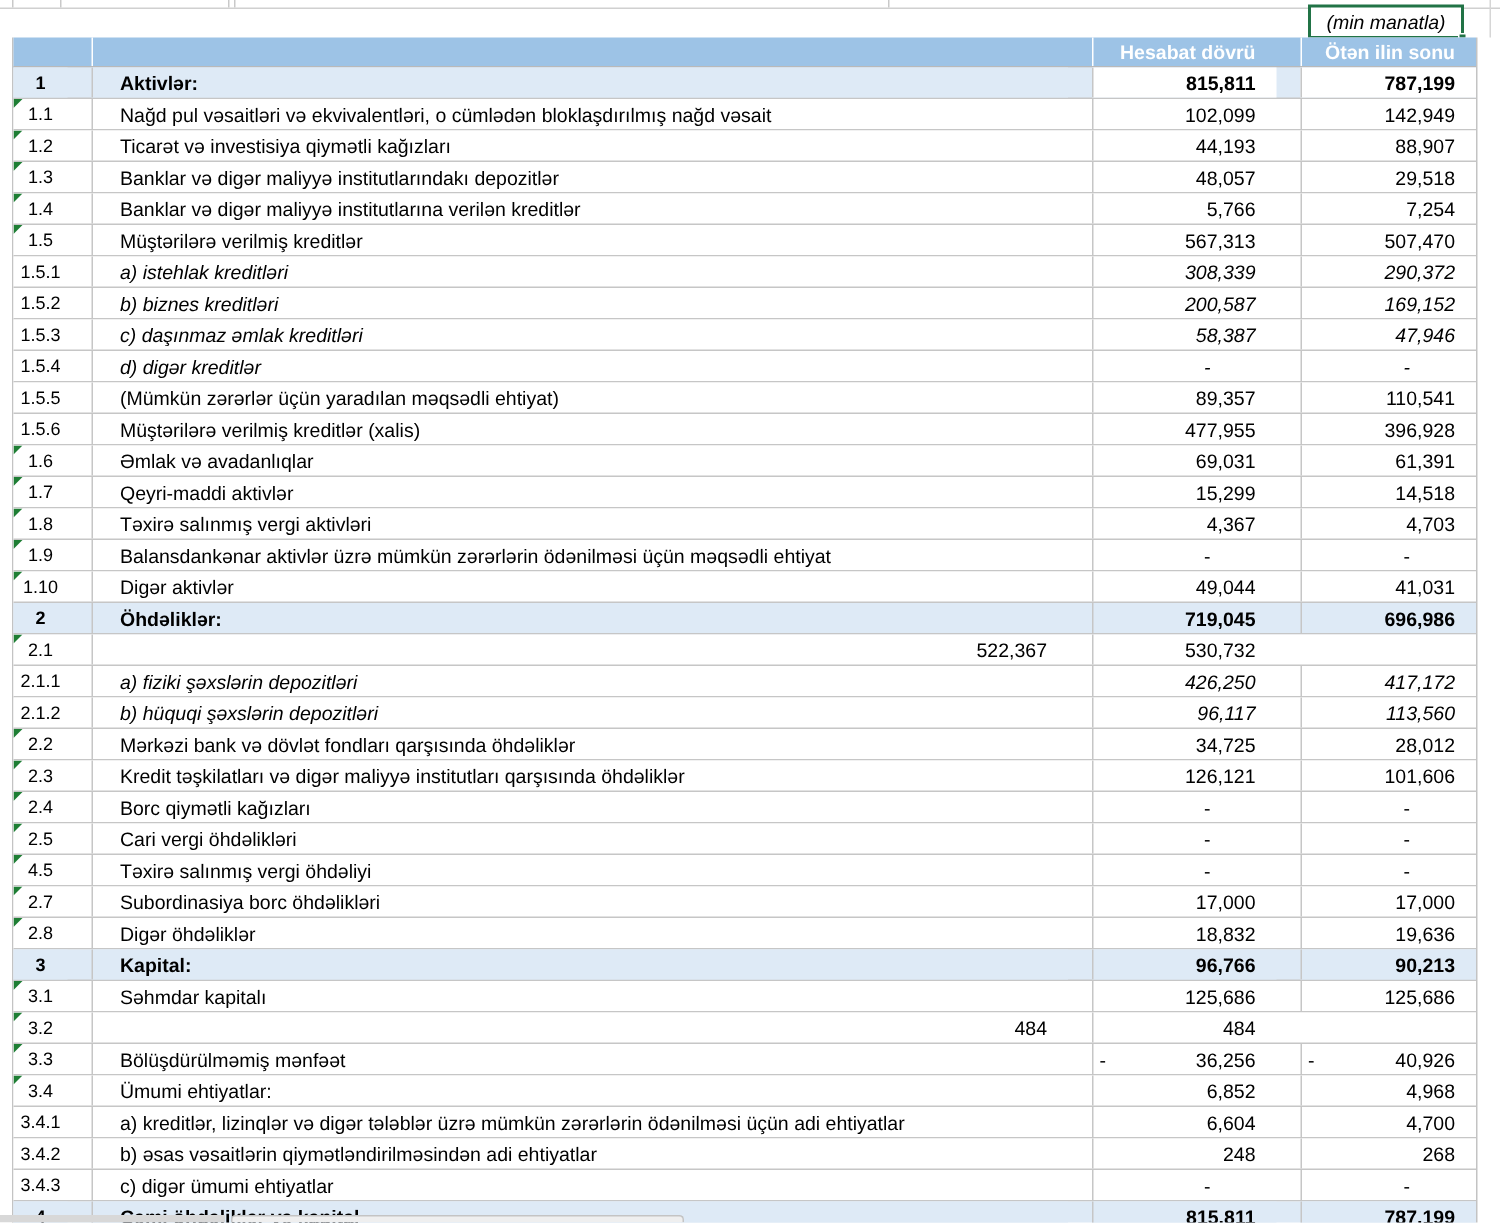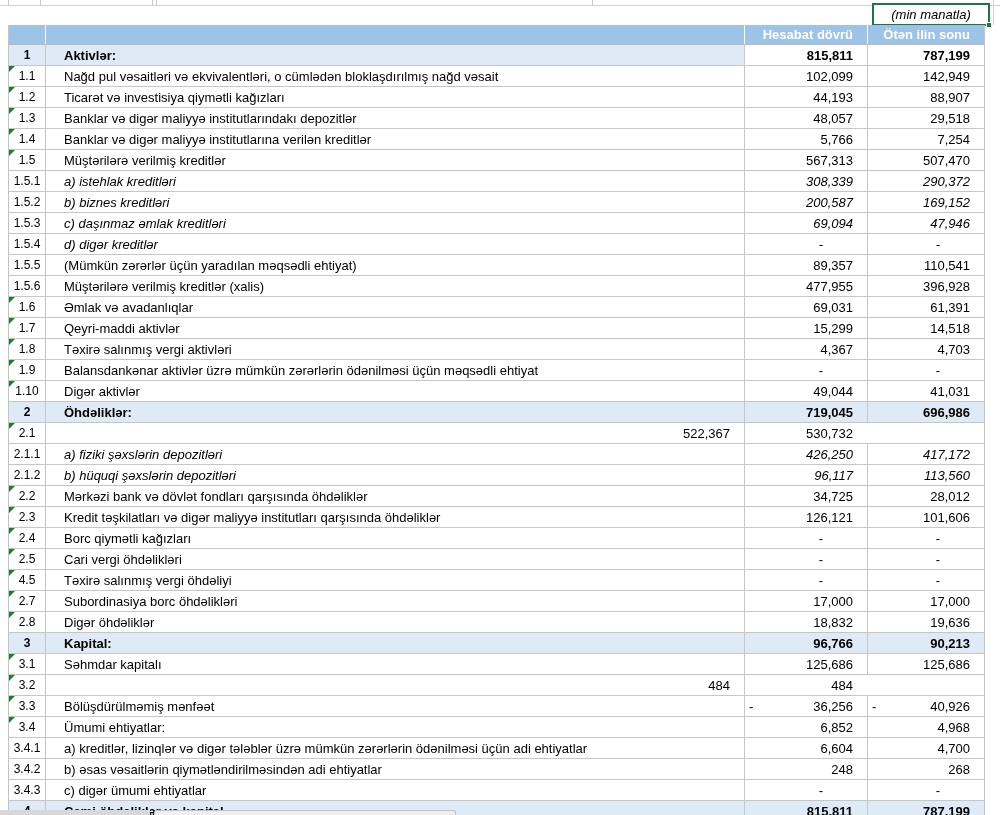--- a/index.html
+++ b/index.html
@@ -6,31 +6,31 @@
   html,body { width:1000px; height:815px; background:#fff; overflow:hidden;
               font-family:"Liberation Sans","DejaVu Sans",sans-serif; }
   body { position:relative; }
 
   
   .top-gridline-h { position:absolute; left:0; top:5px; width:1000px; height:1px; background:#d0d0d0; }
   .top-grid-stub { position:absolute; top:0; width:1px; height:5px; background:#c9c9c9; }
   .top-grid-stub.tall { height:25px; background:#d6d6d6; }
 
   
-  .note-cell { position:absolute; left:872px; top:3px; width:118px; height:23px;
+  .note-cell { position:absolute; left:872px; top:3px; width:104px; height:23px;
                border:2px solid #217346; background:#fff; display:flex; align-items:center;
                justify-content:center; font-size:13px; font-style:italic; color:#000; }
   .fill-handle { position:absolute; right:-4px; bottom:-4px; width:6px; height:6px;
                  background:#217346; border:1px solid #fff; }
 
   
   .sheet { position:absolute; left:8px; top:25px; width:977px;
            border:1px solid #c3c3c3; border-top:none; background:#fff; }
   .row { display:grid; grid-template-columns:36px 1fr 123px 117px; height:21px;
-         border-bottom:1px solid #c6c6c6; background:#fff; }
+         border-bottom:1px solid #c6c6c6; background:#fff;gap:16px; }
   .row.header { height:20px; background:#9DC3E6; border-bottom:1px solid #b9b9b9; }
 
   .cell { position:relative; display:flex; align-items:center; overflow:hidden;
           white-space:nowrap; font-size:13px; color:#000; }
   .cell.cnum { justify-content:center; font-size:12px; }
   .cell.clabel { padding-left:18px; border-left:1px solid #c6c6c6; }
   .cell.val { justify-content:flex-end; padding-right:14px; border-left:1px solid #c6c6c6; }
   .cell.val.dash { padding-right:44px; }
   .cell.val .minus { position:absolute; left:4px; display:none; }
   .cell.val.neg .minus { display:inline; }
@@ -200,21 +200,21 @@
     </div>
   </div>
       <div class="row sub-italic">
     <div class="cell cnum">
 
     <span>1.5.3</span>
         </div>
     <div class="cell clabel">c) daşınmaz əmlak kreditləri</div>
     <div class="cell val">
 
-      <span class="num">69,094</span>
+      <span class="num">58,387</span>
     </div>
     <div class="cell val">
 
       <span class="num">47,946</span>
     </div>
   </div>
       <div class="row sub-italic">
     <div class="cell cnum">
 
     <span>1.5.4</span>

